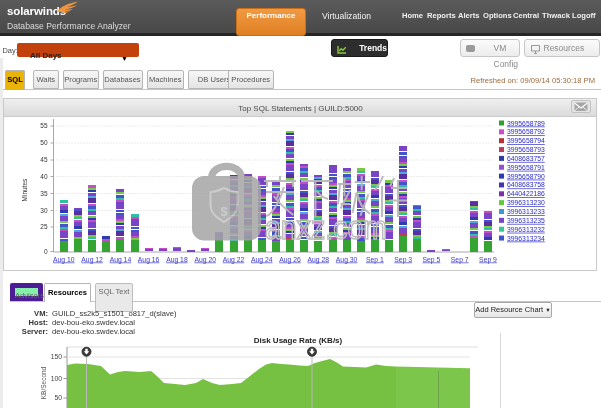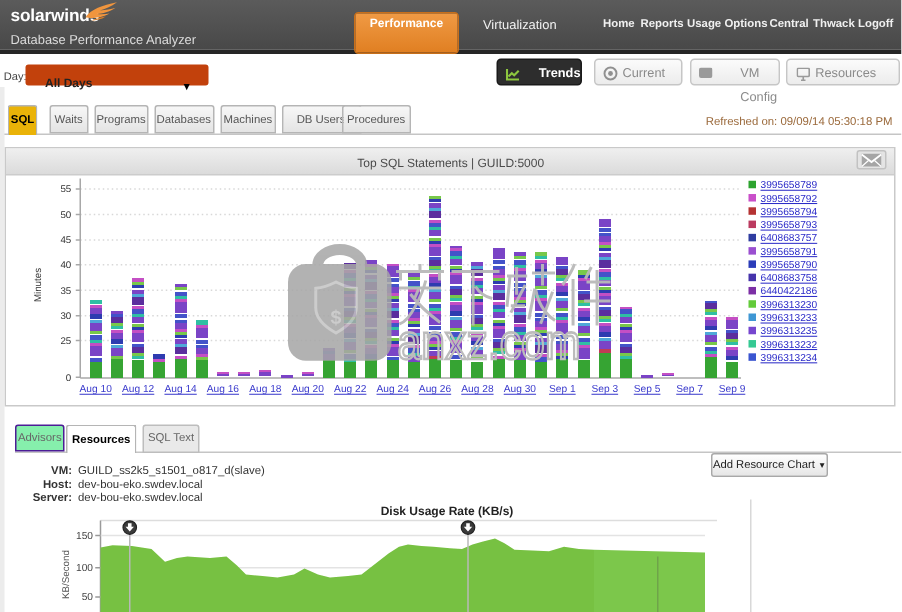--- a/index.html
+++ b/index.html
@@ -12,39 +12,33 @@
 <div class="abs" style="left:7px;top:5px;width:150px;height:17px;color:#fff;font-size:11.5px;font-weight:bold;letter-spacing:-0.1px">solarwinds</div>
 <svg class="abs" style="left:56px;top:1px" width="23" height="13" viewBox="0 0 23 13">
  <path d="M1,10.5 C5,5 12,2.5 22,0.5 C18,3.5 14,5 10.5,6 C14.5,5.8 18,5 21,4.2 C17,7.2 12.5,8 8.5,8.3 C11.5,8.7 14.5,8.4 17,8 C13,10.5 8,11 4,11 Z" fill="#f0953e"></path>
  <path d="M5,12.8 C8,11.3 11,10.8 14.5,10 C11.5,12 8,12.6 5,12.8 Z" fill="#e07f22"></path>
 </svg>
 <div class="abs" style="left:7px;top:20.5px;color:#dcdcdc;font-size:8.6px">Database Performance Analyzer</div>
 <div class="abs" style="left:236px;top:7.5px;width:70px;height:28px;border-radius:3px;background:linear-gradient(#f09a44,#e07f22);border:1px solid #c86f1a;color:#fff;font-size:8px;font-weight:bold;text-align:center;line-height:13.5px">Performance</div>
 <div class="abs" style="left:322px;top:10.5px;color:#f2f2f2;font-size:8.6px">Virtualization</div>
 <div class="abs" style="left:402px;top:11px;width:20px;text-align:left;color:#f0f0f0;font-size:7.6px;font-weight:bold">Home</div>
     <div class="abs" style="left:427px;top:11px;width:24px;text-align:center;color:#f0f0f0;font-size:7.6px;font-weight:bold">Reports</div>
-    <div class="abs" style="left:458px;top:11px;width:21px;text-align:center;color:#f0f0f0;font-size:7.6px;font-weight:bold">Usage</div>
+    <div class="abs" style="left:458px;top:11px;width:21px;text-align:center;color:#f0f0f0;font-size:7.6px;font-weight:bold">Alerts</div>
     <div class="abs" style="left:483px;top:11px;width:25px;text-align:center;color:#f0f0f0;font-size:7.6px;font-weight:bold">Options</div>
     <div class="abs" style="left:513px;top:11px;width:24px;text-align:center;color:#f0f0f0;font-size:7.6px;font-weight:bold">Central</div>
     <div class="abs" style="left:542px;top:11px;width:24px;text-align:center;color:#f0f0f0;font-size:7.6px;font-weight:bold">Thwack</div>
     <div class="abs" style="left:572px;top:11px;width:22px;text-align:center;color:#f0f0f0;font-size:7.6px;font-weight:bold">Logoff</div>
 
 <div class="abs" style="left:2.5px;top:45.5px;color:#444;font-size:7.4px">Day:</div>
 <div class="abs" style="left:17px;top:43px;width:122px;height:13px;background:#fff;border:7px solid #c2410c;border-radius:2px;font-size:8px;font-weight:bold;color:#222;line-height:11.5px;padding-left:6px">All Days<span style="position:absolute;right:4px;top:2.5px;font-size:7px;color:#000">▼</span></div>
 
 <div class="abs" style="left:331px;top:39px;width:57px;height:18px;background:#2d2d2d;border:1px solid #1a1a1a;border-radius:3px;color:#fff;font-size:8.5px;font-weight:bold;line-height:16px;text-align:right;padding-left:17px">Trends
  <svg style="position:absolute;left:5px;top:4.5px" width="10" height="9" viewBox="0 0 10 9">
         <path d="M1,1 v7 h8" stroke="#8dc63f" stroke-width="1.4" fill="none"></path>
         <path d="M2,6 l2.2,-2.2 1.6,1.4 3,-3" stroke="#8dc63f" stroke-width="1.4" fill="none"></path>
-      </svg>
-</div>
-<div class="abs" style="left:396px;top:39px;width:59px;height:18px;background:linear-gradient(#fbfbfb,#ececec);border:1px solid #c6c6c6;border-radius:3px;color:#8a8a8a;font-size:8.5px;line-height:16px;padding-left:18px">Current
- <svg style="position:absolute;left:5px;top:4px" width="10" height="10" viewBox="0 0 10 10">
-        <circle cx="5" cy="5" r="4" stroke="#909090" stroke-width="1.3" fill="none"></circle>
-        <circle cx="5" cy="5" r="1.6" fill="#909090"></circle>
       </svg>
 </div>
 <div class="abs" style="left:459.5px;top:39px;width:60px;height:18px;background:linear-gradient(#fbfbfb,#ececec);border:1px solid #c6c6c6;border-radius:3px;color:#8a8a8a;font-size:8.5px;line-height:16px;padding-left:33px">VM Config
  <svg style="position:absolute;left:5px;top:5px" width="9" height="8" viewBox="0 0 9 8">
         <rect x="0.5" y="0.5" width="8" height="6" rx="1" stroke="#9a9a9a" fill="#9a9a9a"></rect>
       </svg>
 </div>
 <div class="abs" style="left:523.5px;top:39px;width:76px;height:18px;background:linear-gradient(#fbfbfb,#ececec);border:1px solid #c6c6c6;border-radius:3px;color:#8a8a8a;font-size:8.5px;line-height:16px;padding-left:19px">Resources
  <svg style="position:absolute;left:6px;top:4.5px" width="9" height="9" viewBox="0 0 9 9">
         <rect x="0.5" y="0.5" width="8" height="5.5" rx="0.8" stroke="#9a9a9a" fill="none" stroke-width="1.1"></rect>
@@ -69,22 +63,22 @@
  <svg width="18" height="11" viewBox="0 0 18 11" style="position:absolute;left:0;top:0">
         <rect x="2.5" y="1.5" width="13" height="8.5" fill="#a5a5a5"></rect>
         <path d="M2.5,2 l6.5,5 6.5,-5" fill="none" stroke="#fff" stroke-width="1.2"></path>
         <path d="M2.5,10 l4.5,-4 M15.5,10 l-4.5,-4" fill="none" stroke="#fff" stroke-width="0.8"></path>
       </svg>
 </div>
 
 <div class="abs" style="left:0;top:58px;width:3px;height:350px;background:#ececec"></div>
 
 <div class="abs" style="left:10px;top:300.5px;width:591px;height:1px;background:#c5c5c5"></div>
-<div class="abs" style="left:10px;top:283px;width:33px;height:17.5px;background:#86efac;border:1px solid #4c1d95;border-radius:2px 2px 0 0;color:#666;font-size:7.6px;text-align:center;line-height:16px">Advisors</div>
-<div class="abs" style="left:95px;top:283px;width:38px;height:19px;background:#e9e9e9;border:1px solid #bdbdbd;border-radius:2px 2px 0 0;color:#666;font-size:7.6px;text-align:center;line-height:16px">SQL Text</div>
+<div class="abs" style="left:10px;top:283px;width:33px;height:17.5px;background:#86efac;border:5px solid #4c1d95;border-radius:2px 2px 0 0;color:#666;font-size:7.6px;text-align:center;line-height:16px">Advisors</div>
+<div class="abs" style="left:95px;top:283px;width:38px;height:29px;background:#e9e9e9;border:1px solid #bdbdbd;border-radius:2px 2px 0 0;color:#666;font-size:7.6px;text-align:center;line-height:16px">SQL Text</div>
 <div class="abs" style="left:44px;top:282.5px;width:47px;height:19px;background:#fff;border:1px solid #b5b5b5;border-bottom:none;border-radius:2px 2px 0 0;color:#000;font-size:7.6px;font-weight:bold;text-align:center;line-height:17px">Resources</div>
 
 <div class="abs" style="left:0;top:309px;width:48px;text-align:right;color:#333;font-size:7.6px;font-weight:bold">VM:</div>
 <div class="abs" style="left:52px;top:309px;color:#333;font-size:7.6px">GUILD_ss2k5_s1501_o817_d(slave)</div>
 <div class="abs" style="left:0;top:318px;width:48px;text-align:right;color:#333;font-size:7.6px;font-weight:bold">Host:</div>
 <div class="abs" style="left:52px;top:318px;color:#333;font-size:7.6px">dev-bou-eko.swdev.local</div>
 <div class="abs" style="left:0;top:326.5px;width:48px;text-align:right;color:#333;font-size:7.6px;font-weight:bold">Server:</div>
 <div class="abs" style="left:52px;top:326.5px;color:#333;font-size:7.6px">dev-bou-eko.swdev.local</div>
 
 <div class="abs" style="left:474px;top:302px;width:78px;height:16px;background:linear-gradient(#fff,#e6e6e6);border:1px solid #a8a8a8;border-radius:2px;color:#222;font-size:7.5px;text-align:center;line-height:14px;white-space:nowrap">Add Resource Chart <span style="font-size:5.5px">▼</span></div>

